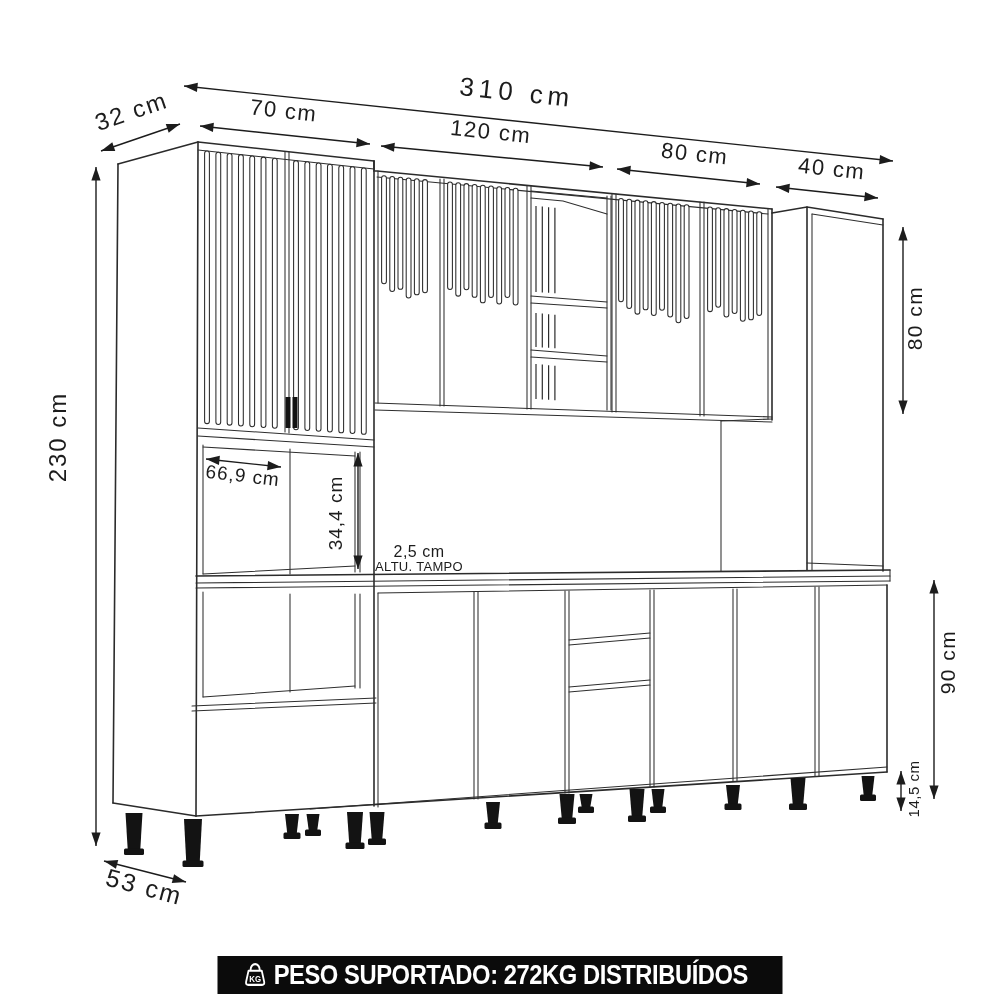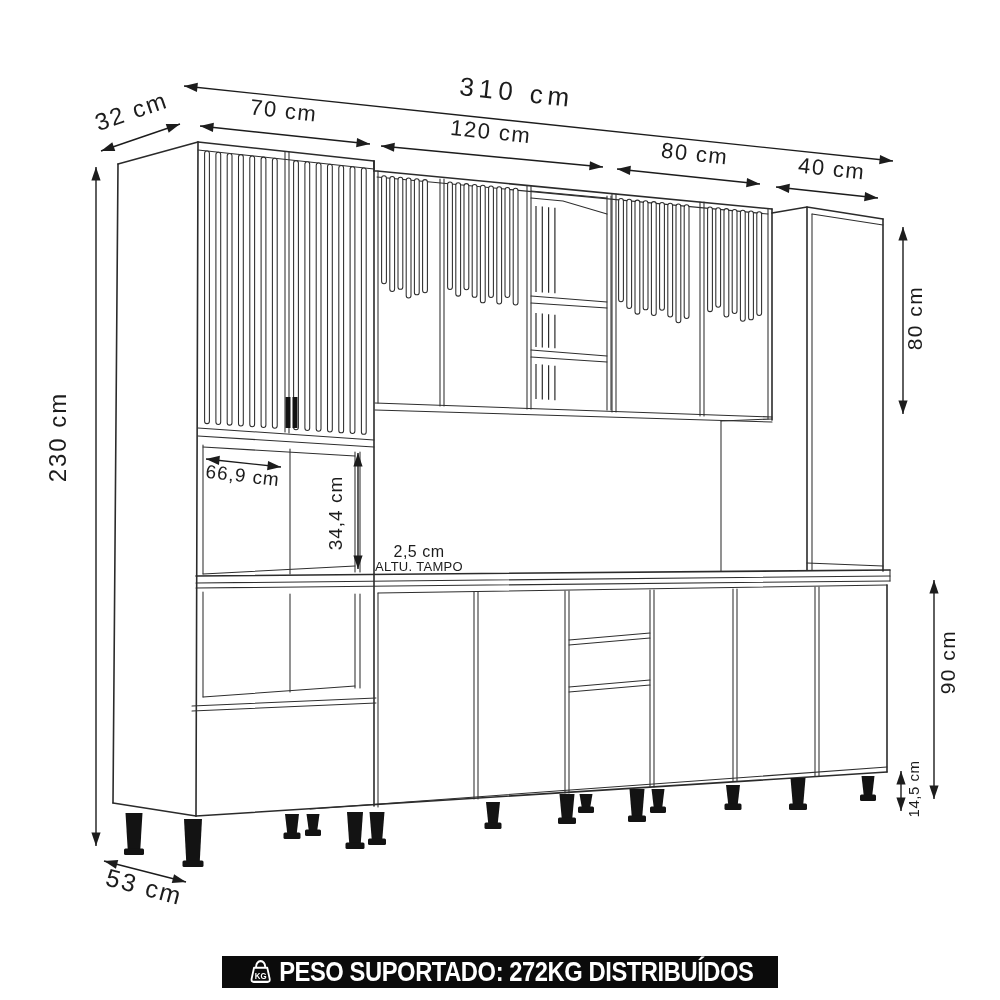--- a/index.html
+++ b/index.html
@@ -4,22 +4,22 @@
 <style>
   html,body{margin:0;padding:0;background:#ffffff;}
   #stage{position:relative;width:1000px;height:1000px;background:#ffffff;overflow:hidden;
          font-family:"Liberation Sans", sans-serif;}
   #drawing{position:absolute;left:0;top:0;}
   .dimtext{fill:#1c1c1c;font-family:"Liberation Sans", sans-serif;}
   .outline{stroke:#2b2b2b;stroke-width:1.6;fill:none;stroke-linecap:round;}
   .detail{stroke:#2e2e2e;stroke-width:1.05;fill:none;stroke-linecap:round;}
   .dimline{stroke:#1c1c1c;stroke-width:1.4;fill:none;}
   .banner{position:absolute;left:50%;top:956px;transform:translateX(-50%);
-          background:#0b0b0b;color:#ffffff;height:32px;width:556px;
-          display:flex;align-items:center;justify-content:center;}
+          background:#0b0b0b;color:#ffffff;height:38px;width:556px;
+          display:flex;align-items:center;justify-content:flex-end;padding-left:9px;}
   .banner-inner{display:flex;align-items:center;gap:5px;transform:scaleX(0.88);
           transform-origin:center;white-space:nowrap;}
   .banner-text{font-weight:bold;font-size:27px;letter-spacing:-0.5px;color:#ffffff;}
   .kg-icon{width:32px;height:32px;flex:0 0 auto;}
 </style>
 </head>
 <body>
 
 <div id="stage">
 

